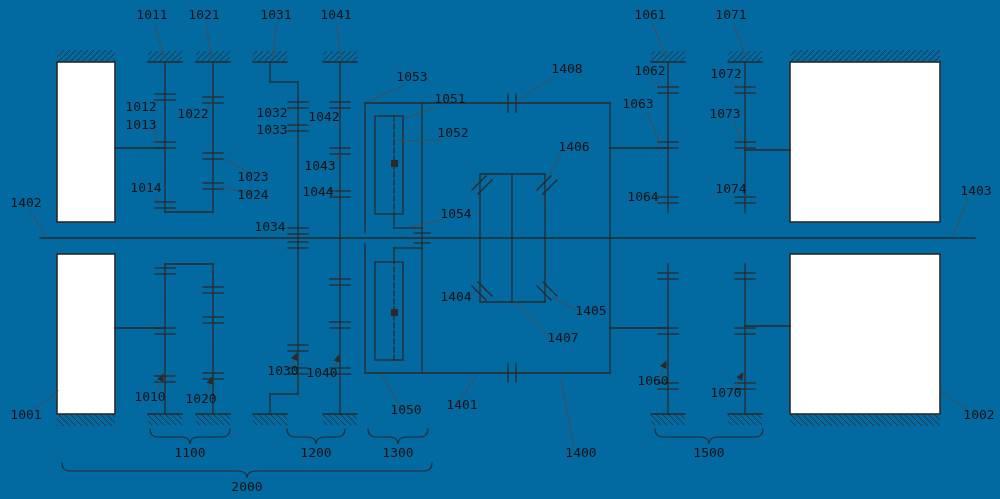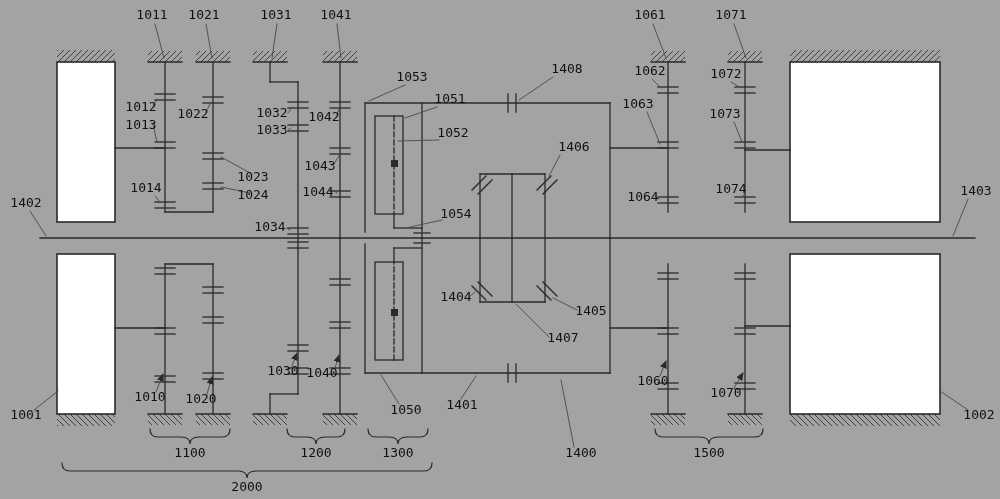--- a/index.html
+++ b/index.html
@@ -1,16 +1,16 @@
 <!DOCTYPE html>
 <html><head>
 <meta charset="utf-8">
 <style>
   html,body{margin:0;padding:0;background:#ffffff;}
-  #stage{position:relative;width:1000px;height:499px;background:#a3a3a3;overflow:hidden;
+  #stage{position:relative;width:1000px;height:499px;background:#0369a1;overflow:hidden;
          font-family:"DejaVu Sans Mono", monospace;}
   #drawing line, #drawing path{stroke:#2a2a2a;stroke-width:1.3;fill:none;stroke-linecap:square;}
   #drawing .hp{stroke-width:0.8;}
   #drawing .box{fill:#ffffff;stroke:#2a2a2a;stroke-width:1.6;}
   #drawing .frame{fill:none;stroke:#2a2a2a;stroke-width:1.3;}
   #drawing .leader{stroke:#4a4a4a;stroke-width:0.9;}
   #drawing .dashed{stroke-dasharray:5 3;}
   #drawing .sq{fill:#2a2a2a;stroke:none;}
   #drawing .ah{fill:#2a2a2a;stroke:none;}
   #drawing .brace{stroke-width:1.2;}

